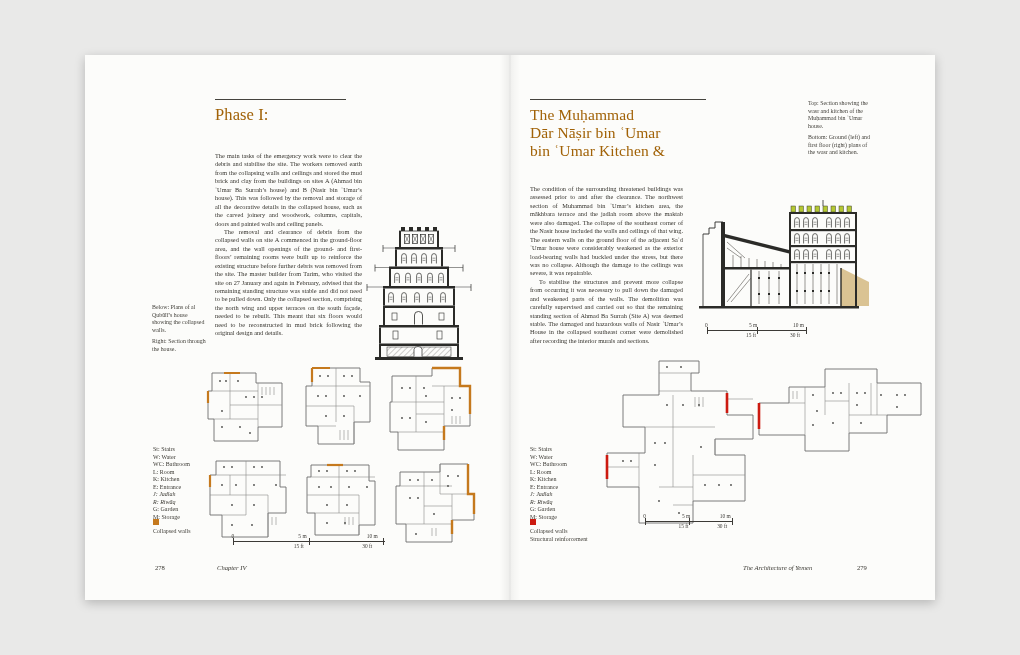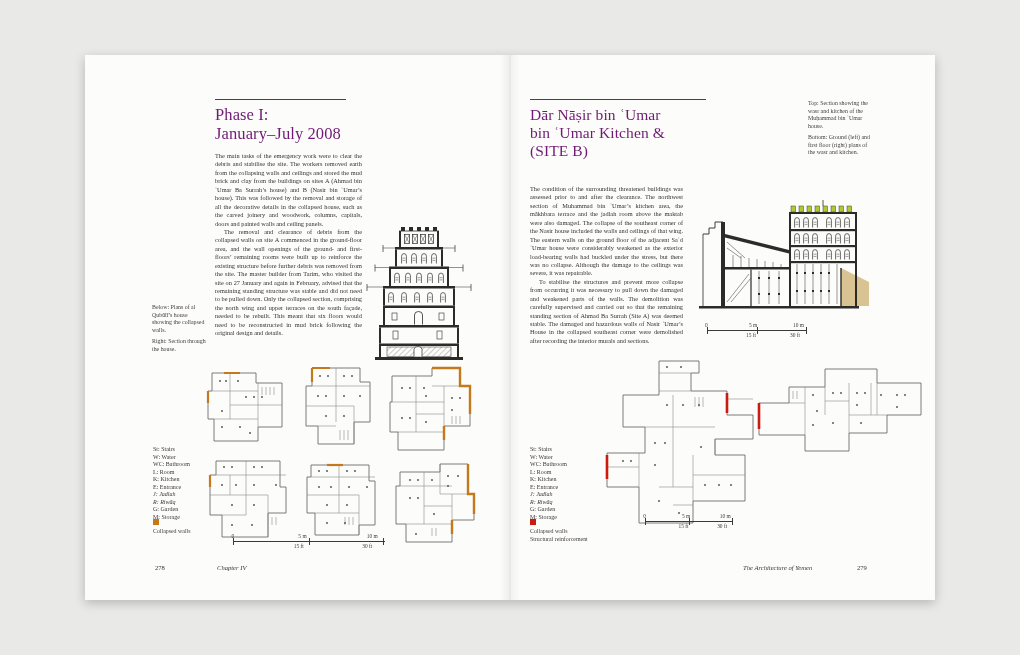--- a/index.html
+++ b/index.html
@@ -4,21 +4,21 @@
 <style>
   html,body{margin:0;padding:0}
   body{width:1020px;height:655px;position:relative;background:#e9e9e8;overflow:hidden;
        font-family:"Liberation Serif",serif;-webkit-font-smoothing:antialiased}
   .spread{position:absolute;left:85px;top:55px;width:850px;height:545px;background:#fcfcfa;
           box-shadow:0 3px 10px rgba(0,0,0,.22)}
   .gutter{position:absolute;left:415px;top:0;width:20px;height:545px;
           background:linear-gradient(90deg,rgba(0,0,0,0) 0%,rgba(0,0,0,.05) 42%,rgba(0,0,0,.09) 50%,rgba(0,0,0,.04) 58%,rgba(0,0,0,0) 100%)}
   .abs{position:absolute}
   .rule{height:1px;background:#45433d}
-  .title{color:#701a75;letter-spacing:.1px}
+  .title{color:#a16207;letter-spacing:.1px}
   .title span{display:block;white-space:nowrap}
   .title-l{font-size:16.5px;line-height:1.13}
   .title-r{font-size:15.5px;line-height:1.16}
   .bodycol{font-size:6.3px;line-height:1.34;text-align:justify;color:#35332d}
   .bodycol p{margin:0}
   .bodycol p+p{text-indent:9px}
   .caption{font-size:5.9px;line-height:1.28;color:#46443e}
   .caption p{margin:0 0 4px 0}
   .legend{font-size:6px;line-height:1.12;color:#3c3a34}
   .legend div{margin-bottom:.8px;white-space:nowrap}
@@ -35,21 +35,20 @@
 </style>
 </head>
 <body>
 
 <div class="spread">
 
   <div class="abs rule" style="left:130px;top:44px;width:131px"></div>
 
   <div class="abs title title-l" style="left:130px;top:51px;width:220px">
     <span>Phase I:</span>
-    <span>January–July 2008</span>
   </div>
 
   <div class="abs bodycol" style="left:130px;top:97px;width:147px">
     <p>The main tasks of the emergency work were to clear the debris and stabilise the site. The workers removed earth from the collapsing walls and ceilings and stored the mud brick and clay from the buildings on sites A (Ahmad bin ʿUmar Ba Surrah’s house) and B (Nasir bin ʿUmar’s house). This was followed by the removal and storage of all the decorative details in the collapsed house, such as the carved joinery and woodwork, columns, capitals, doors and painted walls and ceiling panels.</p>
     <p>The removal and clearance of debris from the collapsed walls on site A commenced in the ground-floor area, and the wall openings of the ground- and first-floors’ remaining rooms were built up to reinforce the existing structure before further debris was removed from the site. The master builder from Tarim, who visited the site on 27 January and again in February, advised that the remaining standing structure was stable and did not need to be pulled down. Only the collapsed section, comprising the north wing and upper terraces on the south façade, needed to be rebuilt. This meant that six floors would need to be reconstructed in mud brick following the original design and details.</p>
   </div>
 
   <div class="abs caption" style="left:67px;top:249px;width:56px">
     <p>Below: Plans of al Qubūlī’s house showing the collapsed walls.</p>
     <p>Right: Section through the house.</p>
@@ -311,23 +310,23 @@
     <span class="sb-lab sb-bot" style="left:40%">15 ft</span>
     <span class="sb-lab sb-bot" style="left:85%">30 ft</span>
   </div>
 
   <div class="abs footer" style="left:70px;top:509px">278</div>
   <div class="abs footer it" style="left:132px;top:509px">Chapter IV</div>
 
   <div class="abs rule" style="left:445px;top:44px;width:176px"></div>
 
   <div class="abs title title-r" style="left:445px;top:51px;width:230px">
+    <span>The Muḥammad</span>
     <span>Dār Nāṣir bin ʿUmar</span>
     <span>bin ʿUmar Kitchen &amp;</span>
-    <span>(SITE B)</span>
   </div>
 
   <div class="abs bodycol" style="left:445px;top:130px;width:153px">
     <p>The condition of the surrounding threatened buildings was assessed prior to and after the clearance. The northwest section of Muhammad bin ʿUmar’s kitchen area, the mākhbara terrace and the jadlah room above the maktab were also damaged. The collapse of the southeast corner of the Nasir house included the walls and ceilings of that wing. The eastern walls on the ground floor of the adjacent Saʿd ʿUmar house were considerably weakened as the exterior load-bearing walls had buckled under the stress, but there was no collapse. Although the damage to the ceilings was severe, it was repairable.</p>
     <p>To stabilise the structures and prevent more collapse from occurring it was necessary to pull down the damaged and weakened parts of the walls. The demolition was carefully supervised and carried out so that the remaining standing section of Ahmad Ba Surrah (Site A) was deemed stable. The damaged and hazardous walls of Nasir ʿUmar’s House in the collapsed southeast corner were demolished after recording the interior murals and sections.</p>
   </div>
 
   <div class="abs caption" style="left:723px;top:45px;width:65px">
     <p>Top: Section showing the wasr and kitchen of the Muḥammad bin ʿUmar house.</p>
     <p>Bottom: Ground (left) and first floor (right) plans of the wasr and kitchen.</p>

